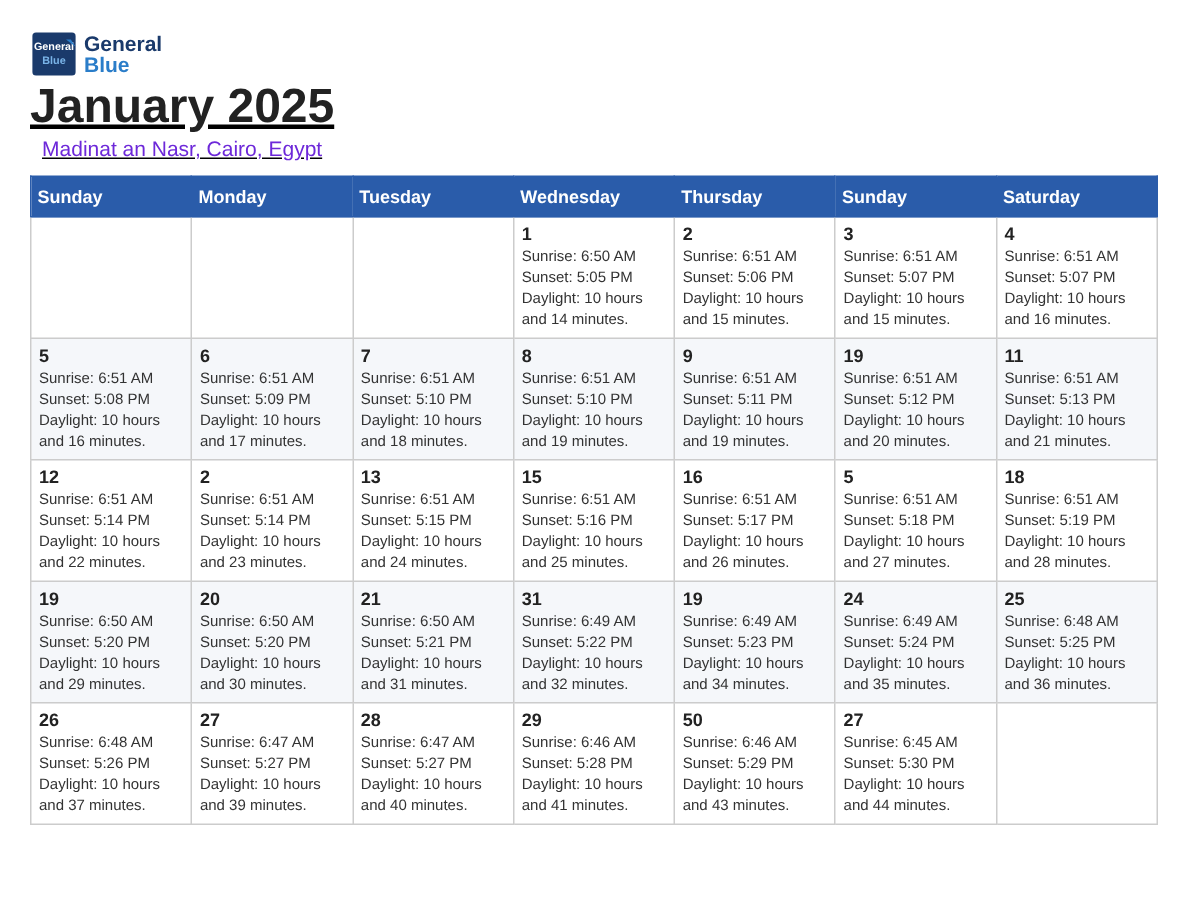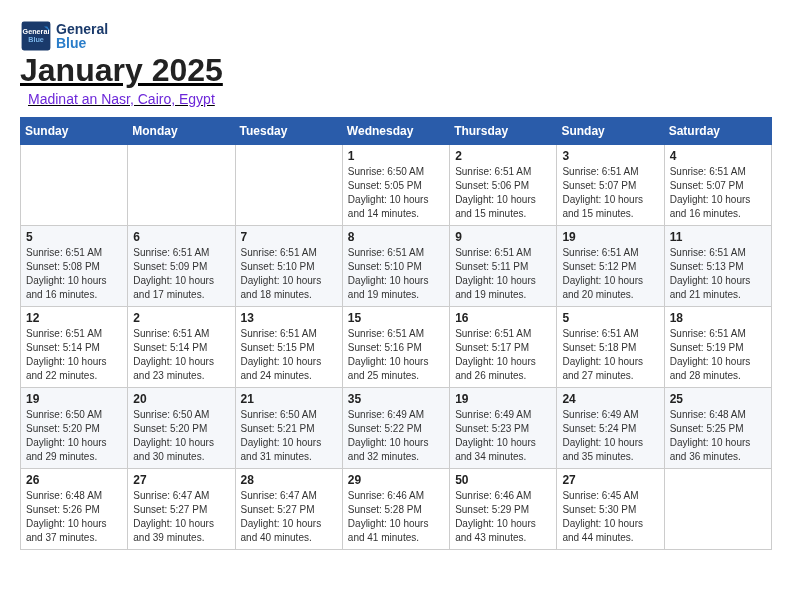--- a/index.html
+++ b/index.html
@@ -206,21 +206,21 @@
         </td>
         <td>
           <span class="day-number">20</span>
           <div class="day-info">Sunrise: 6:50 AM<br>Sunset: 5:20 PM<br>Daylight: 10 hours and 30 minutes.</div>
         </td>
         <td>
           <span class="day-number">21</span>
           <div class="day-info">Sunrise: 6:50 AM<br>Sunset: 5:21 PM<br>Daylight: 10 hours and 31 minutes.</div>
         </td>
         <td>
-          <span class="day-number">35</span>
+          <span class="day-number">31</span>
           <div class="day-info">Sunrise: 6:49 AM<br>Sunset: 5:22 PM<br>Daylight: 10 hours and 32 minutes.</div>
         </td>
         <td>
           <span class="day-number">19</span>
           <div class="day-info">Sunrise: 6:49 AM<br>Sunset: 5:23 PM<br>Daylight: 10 hours and 34 minutes.</div>
         </td>
         <td>
           <span class="day-number">24</span>
           <div class="day-info">Sunrise: 6:49 AM<br>Sunset: 5:24 PM<br>Daylight: 10 hours and 35 minutes.</div>
         </td>

